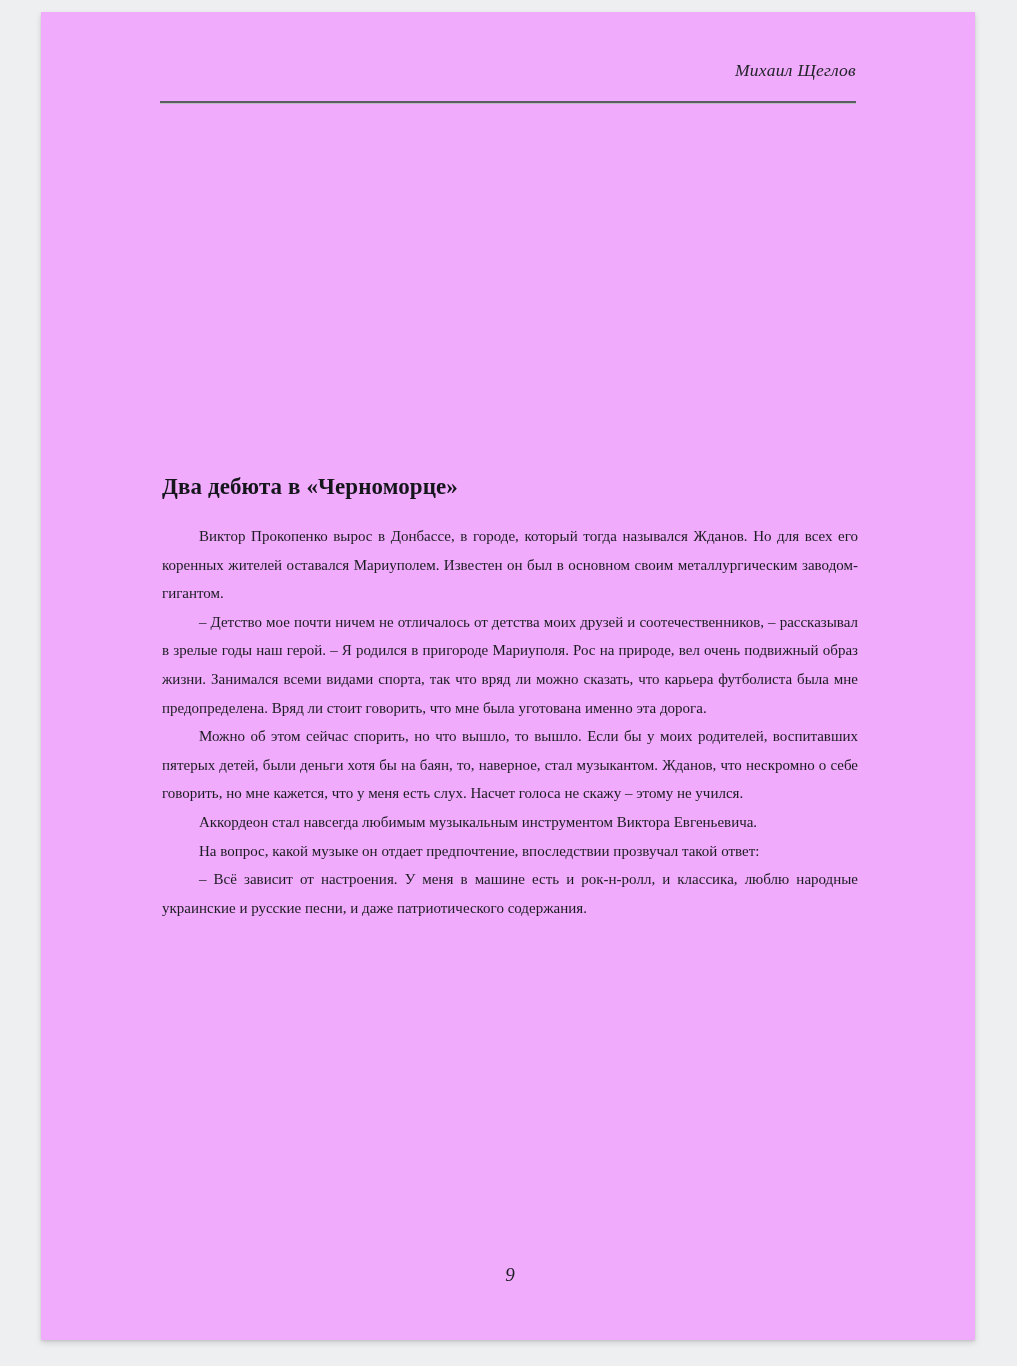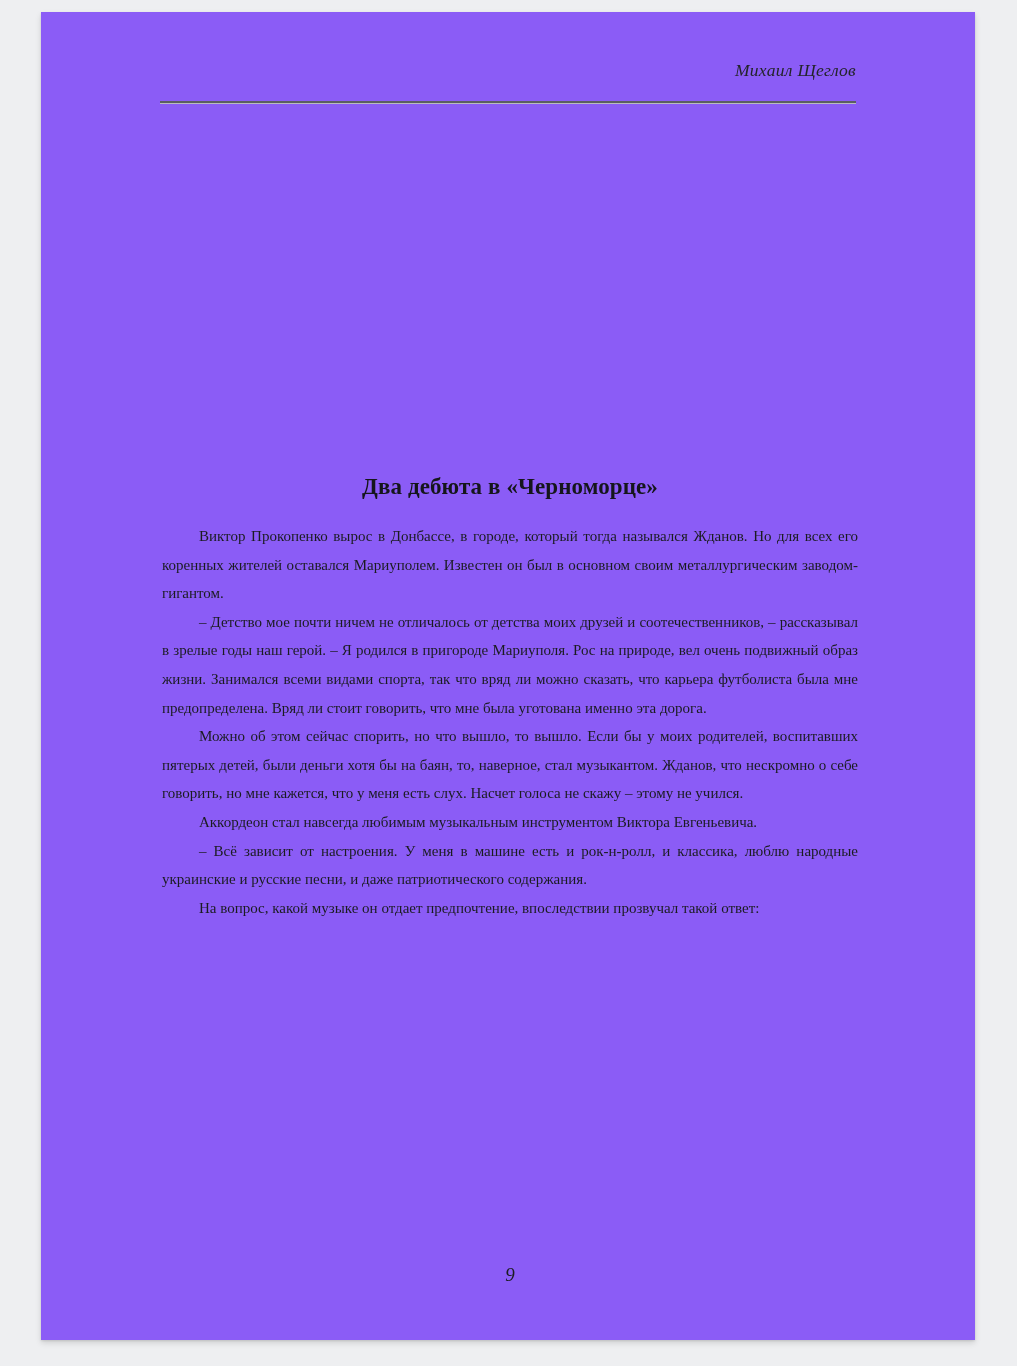--- a/index.html
+++ b/index.html
@@ -15,21 +15,21 @@
     overflow: hidden;
   }
 
   
   .page-sheet {
     position: absolute;
     left: 41px;
     top: 12px;
     width: 934px;
     height: 1328px;
-    background: #8b5cf6;
+    background: #f0abfc;
     box-shadow: 0 3px 6px rgba(0,0,0,0.13), 0 1px 2px rgba(0,0,0,0.10);
   }
 
   
   .running-head {
     position: absolute;
     left: 120px;
     top: 48px;
     width: 695px;
     text-align: right;
@@ -52,21 +52,21 @@
   
   .text-block {
     position: absolute;
     left: 121px;
     top: 462px;
     width: 696px;
   }
 
   .chapter-title {
     margin: 0 0 22px 0;
-    text-align: center;
+    text-align: left;
     font-weight: bold;
     font-size: 23px;
     letter-spacing: 0.1px;
     color: #15161b;
   }
 
   .body-par {
     margin: 0;
     text-align: justify;
     text-justify: inter-word;
@@ -99,20 +99,20 @@
   <div class="head-rule"></div>
 
   <div class="text-block">
 
     <h1 class="chapter-title">Два дебюта в «Черноморце»</h1>
 
     <p class="body-par">Виктор Прокопенко вырос в Донбассе, в городе, который тогда назывался Жданов. Но для всех его коренных жителей оставался Мариуполем. Известен он был в основном своим металлургическим заводом-гигантом.</p>
     <p class="body-par">– Детство мое почти ничем не отличалось от детства моих друзей и соотечественников, – рассказывал в зрелые годы наш герой. – Я родился в пригороде Мариуполя. Рос на природе, вел очень подвижный образ жизни. Занимался всеми видами спорта, так что вряд ли можно сказать, что карьера футболиста была мне предопределена. Вряд ли стоит говорить, что мне была уготована именно эта дорога.</p>
     <p class="body-par">Можно об этом сейчас спорить, но что вышло, то вышло. Если бы у моих родителей, воспитавших пятерых детей, были деньги хотя бы на баян, то, наверное, стал музыкантом. Жданов, что нескромно о себе говорить, но мне кажется, что у меня есть слух. Насчет голоса не скажу – этому не учился.</p>
     <p class="body-par">Аккордеон стал навсегда любимым музыкальным инструментом Виктора Евгеньевича.</p>
+    <p class="body-par">На вопрос, какой музыке он отдает предпочтение, впоследствии прозвучал такой ответ:</p>
     <p class="body-par">– Всё зависит от настроения. У меня в машине есть и рок-н-ролл, и классика, люблю народные украинские и русские песни, и даже патриотического содержания.</p>
-    <p class="body-par">На вопрос, какой музыке он отдает предпочтение, впоследствии прозвучал такой ответ:</p>
 
   </div>
 
   <div class="folio">9</div>
 
 </div>
 
 </body></html>

